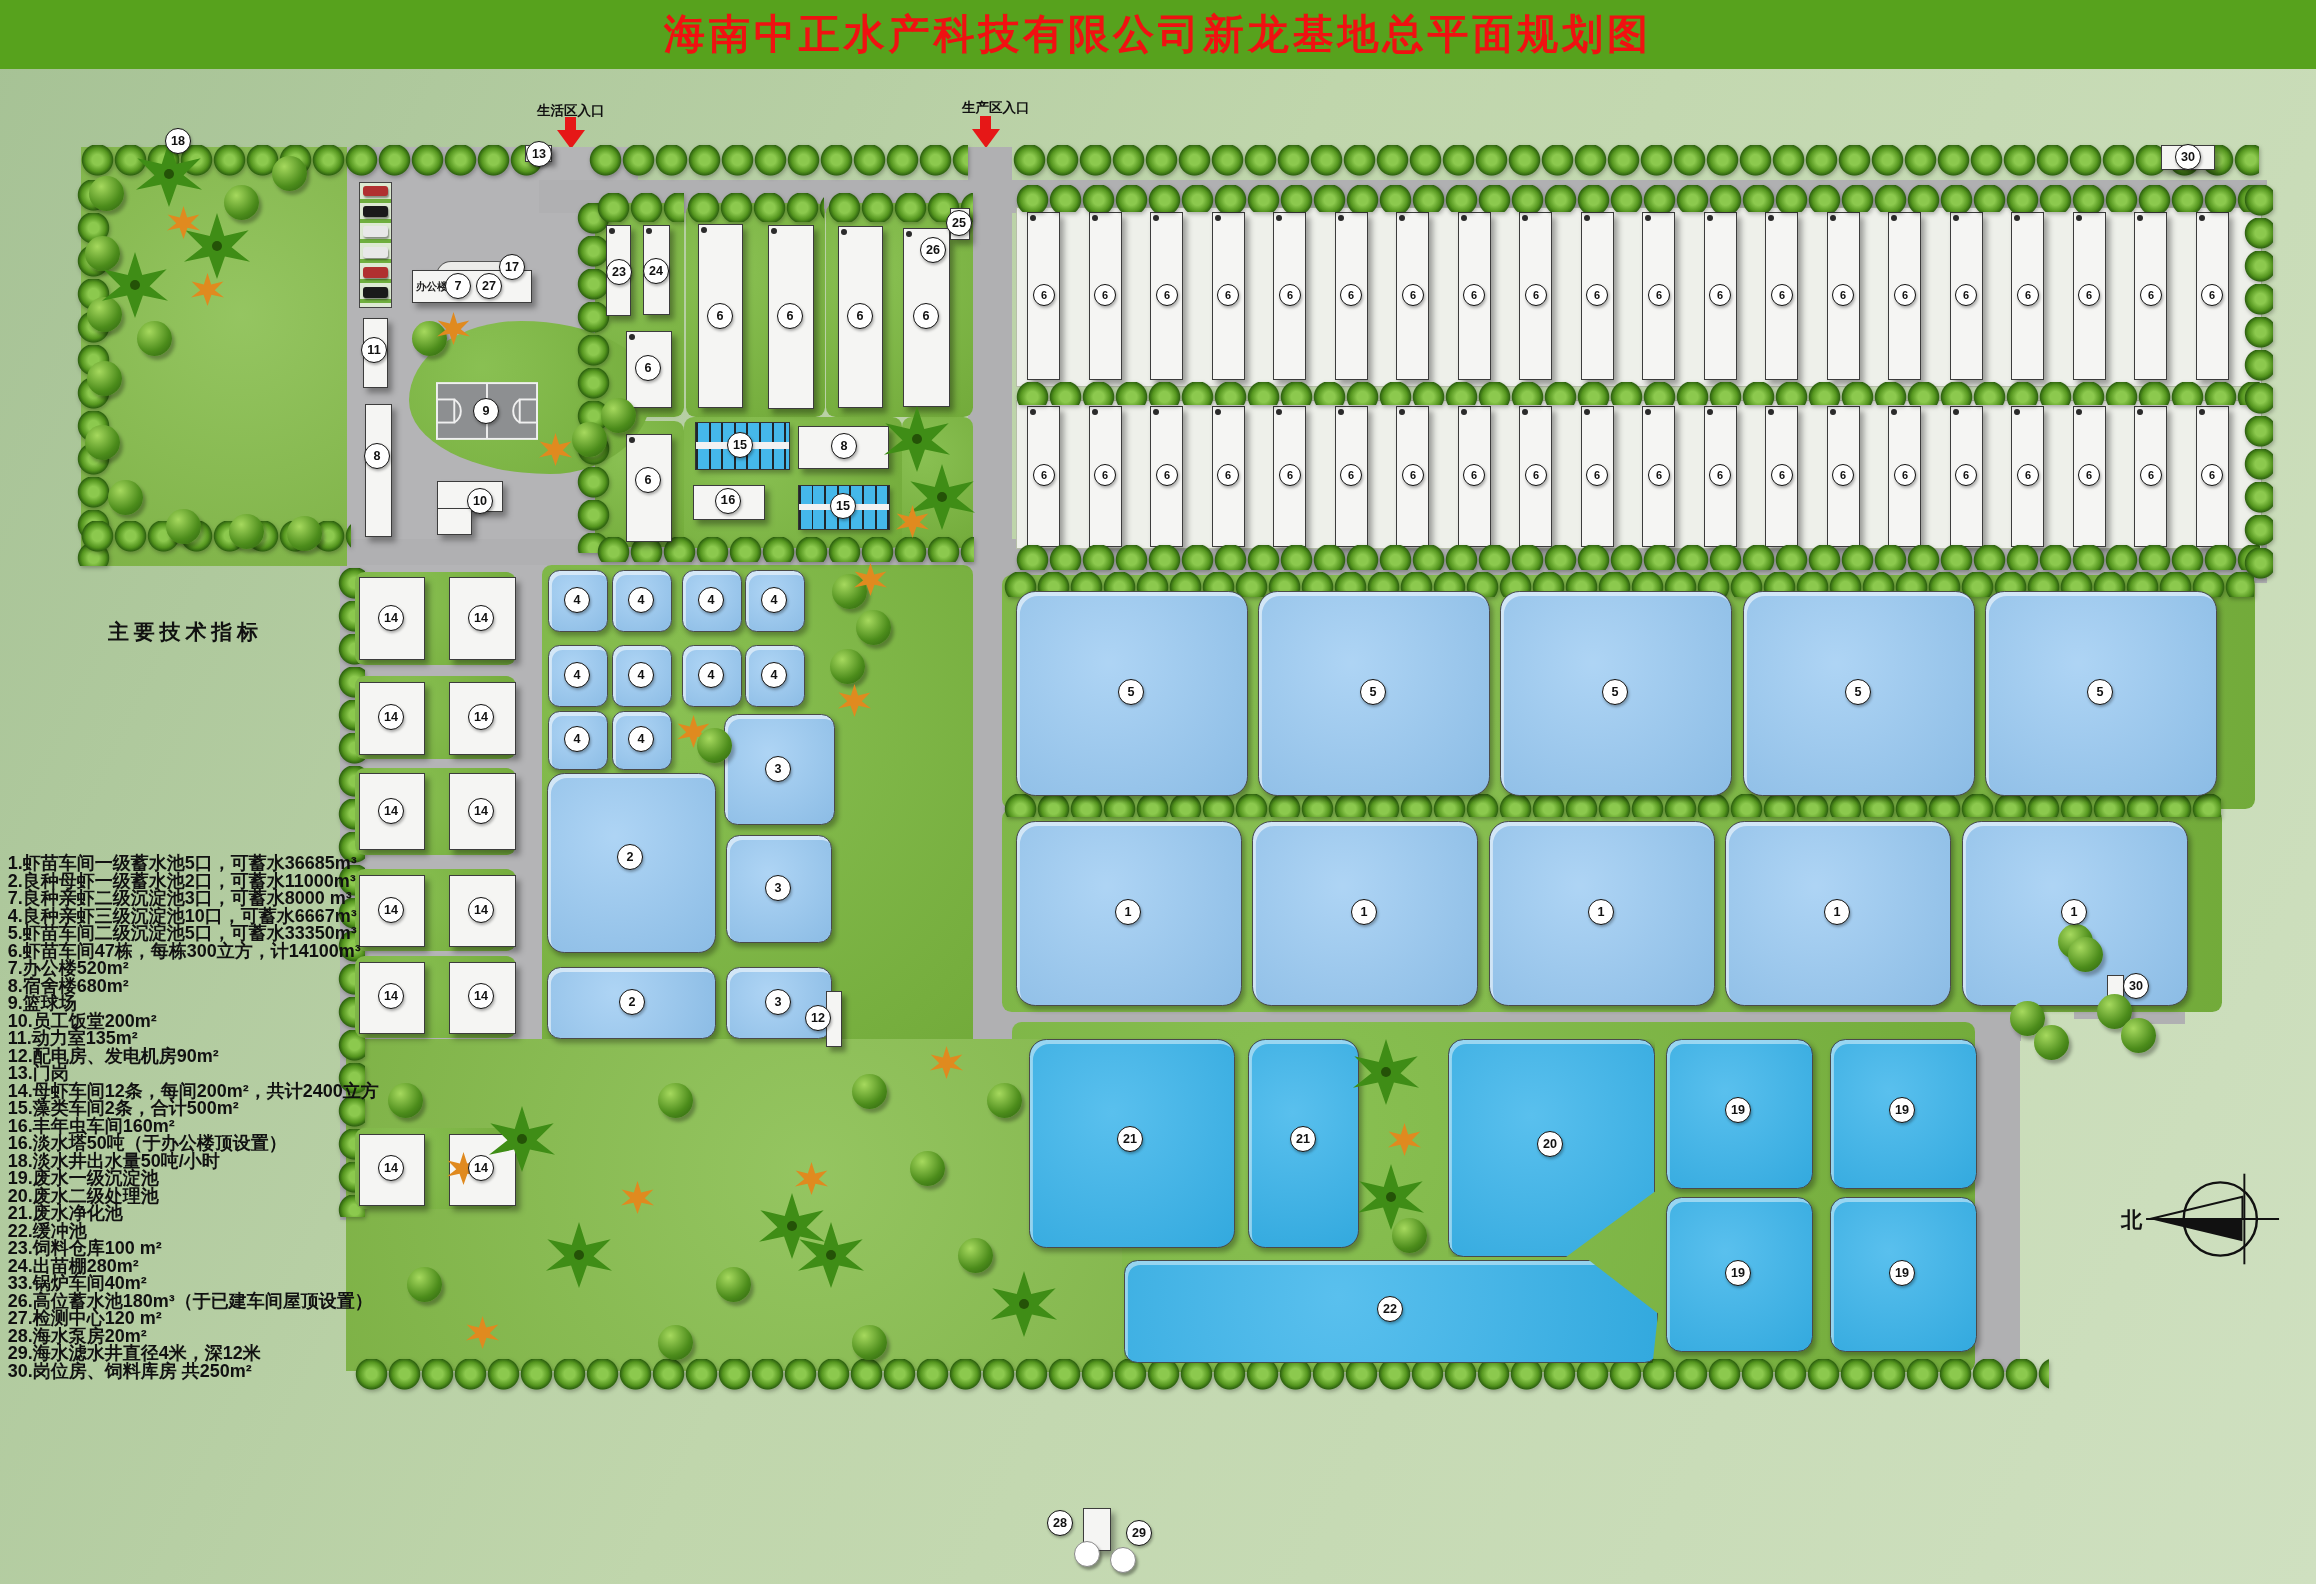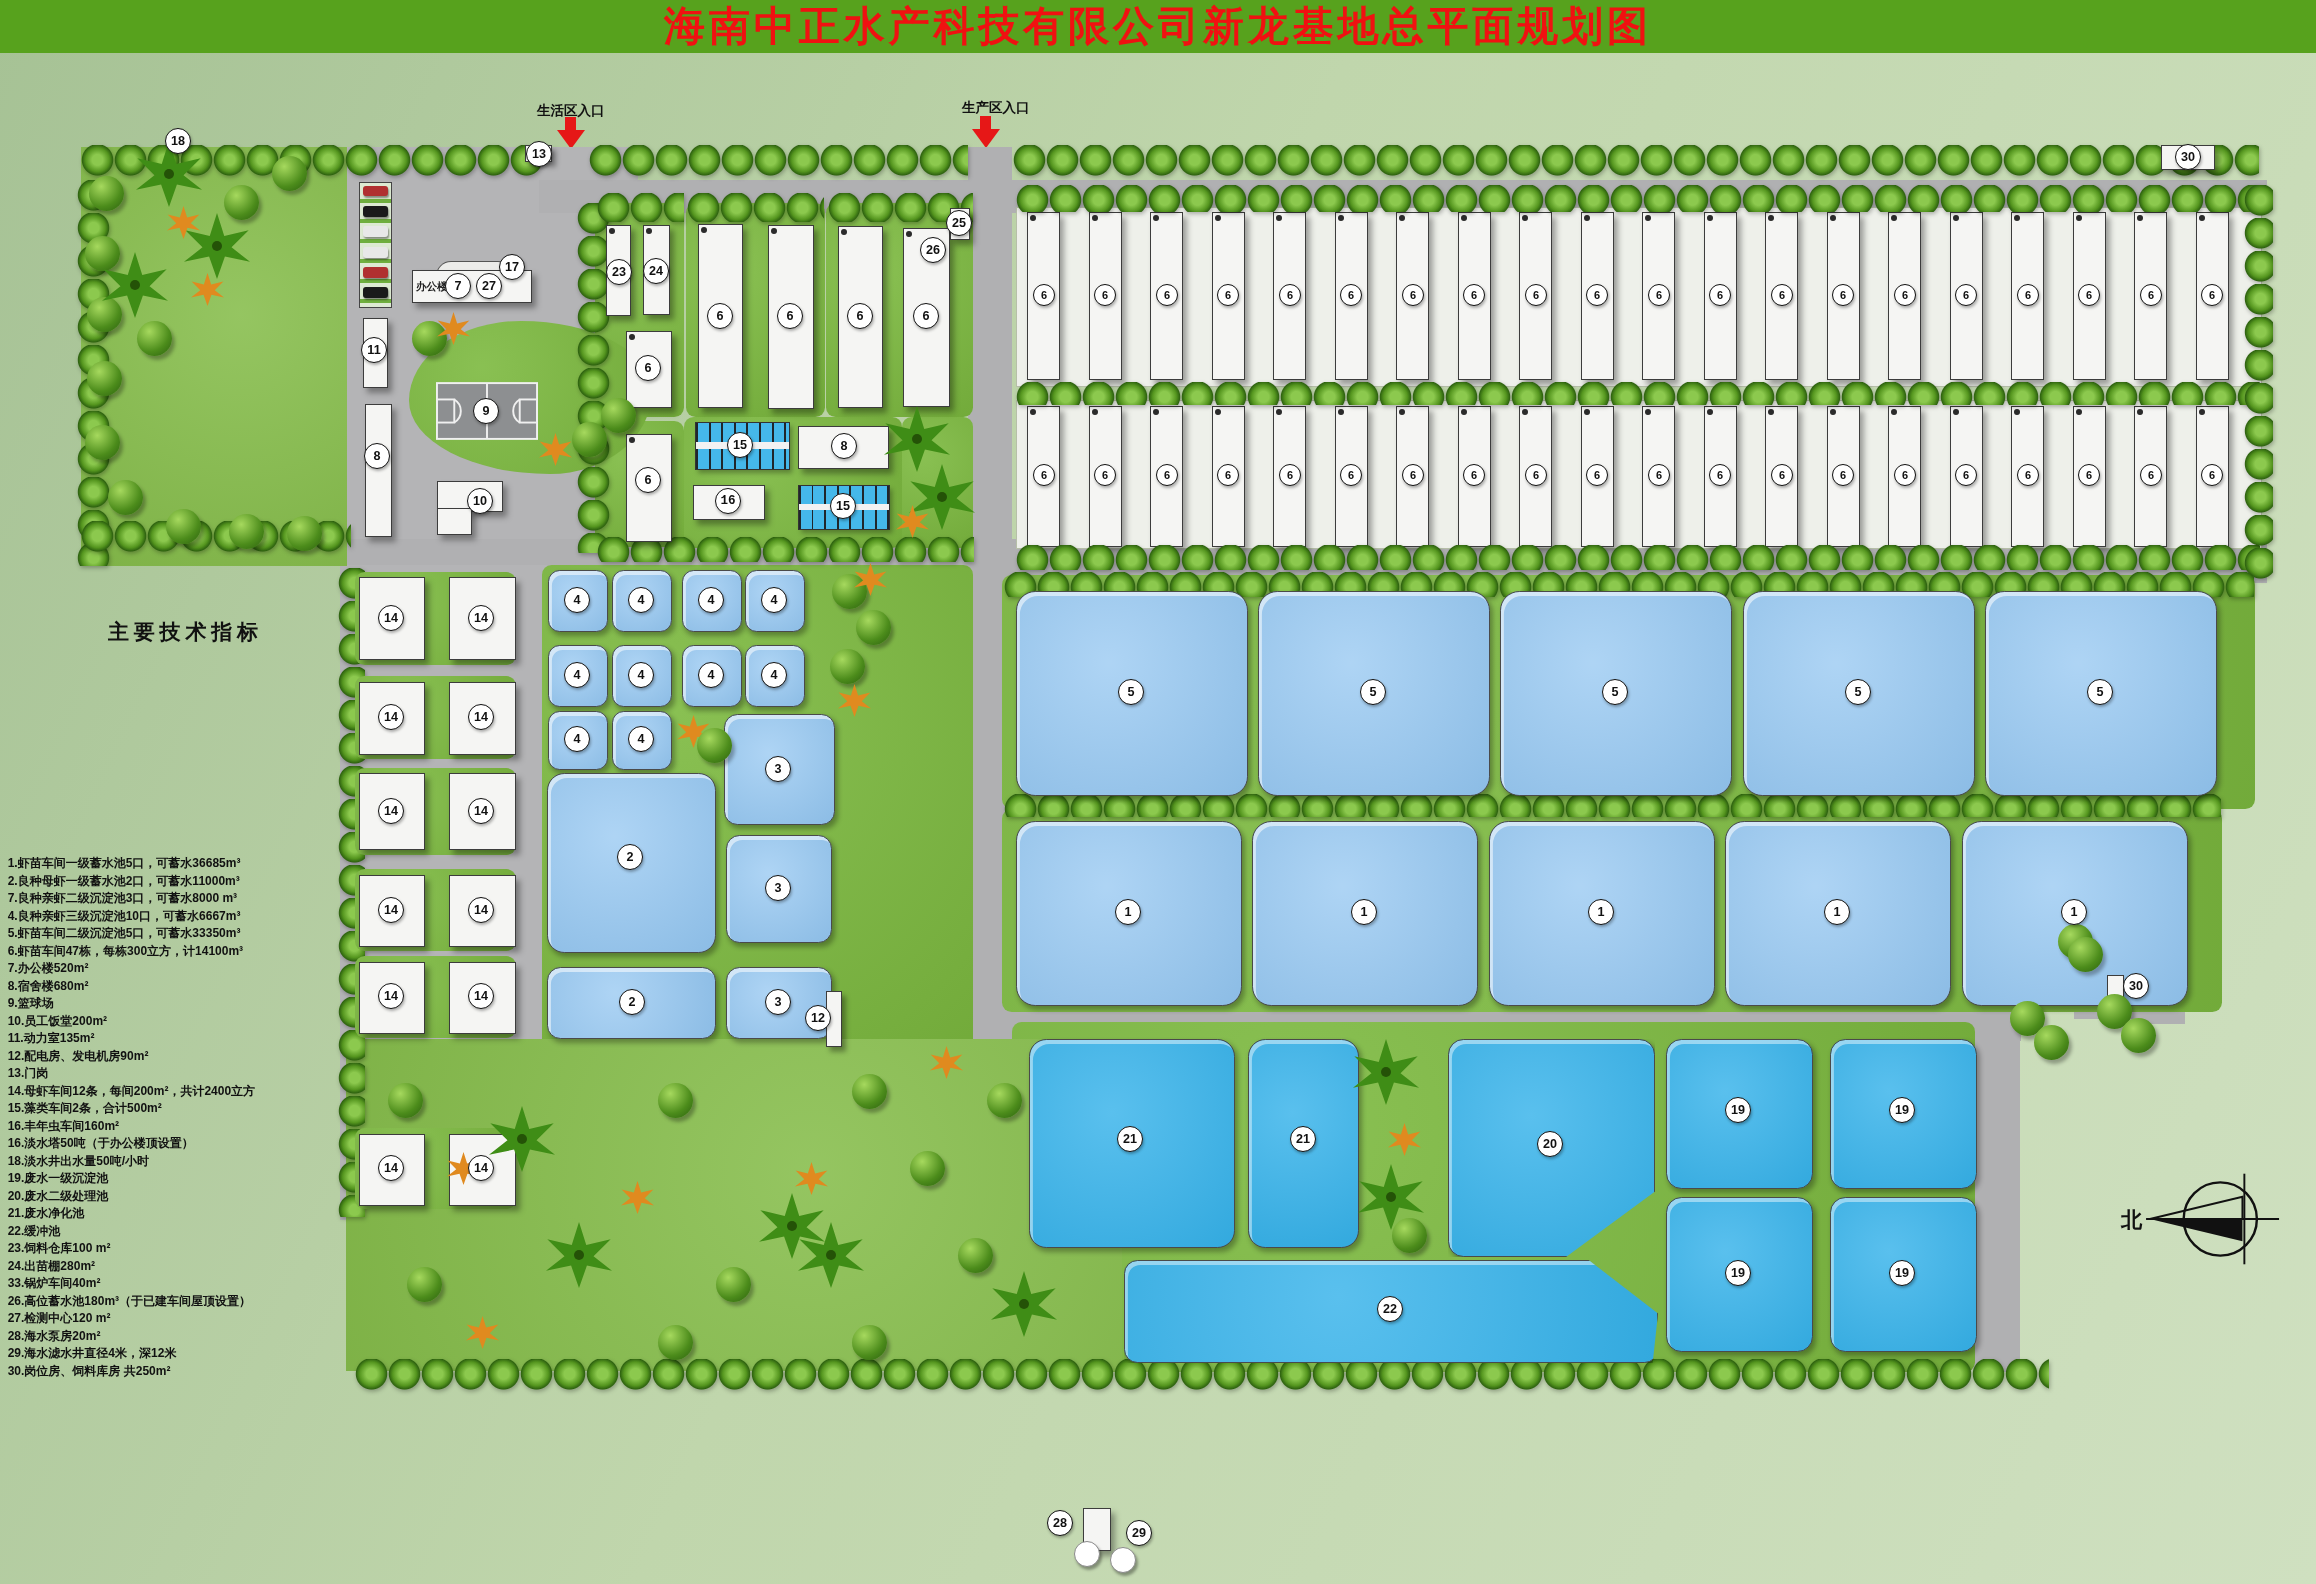--- a/index.html
+++ b/index.html
@@ -1,21 +1,21 @@
 <!DOCTYPE html>
 <html><head>
 <meta charset="utf-8">
 <style>
   html,body{margin:0;padding:0;background:#777;}
   .canvas{position:relative;width:2316px;height:1584px;overflow:hidden;
           font-family:"Liberation Sans",sans-serif;background:linear-gradient(115deg,#a6c295 0%,#c0d6ac 45%,#cfe0c0 100%);
           outline:1.9px solid #24245e;}
   .abs{position:absolute;}
   
-  .titlebar{left:0;top:0;width:2316px;height:53px;background:#57a21d;display:flex;align-items:center;justify-content:center;}
+  .titlebar{left:0;top:0;width:2316px;height:69px;background:#57a21d;display:flex;align-items:center;justify-content:center;}
   .titlebar h1{margin:0;font-size:41px;font-weight:bold;color:#f01111;letter-spacing:3.9px;white-space:nowrap;}
   .highway{left:0;top:53px;width:2316px;height:95px;background:#b6b6b8;border-top:1px solid #8f8f91;}
   .centerline{position:absolute;left:0;top:43px;width:100%;height:2.9px;
       background:repeating-linear-gradient(90deg,#ffffff 0 44px,rgba(255,255,255,0) 44px 85px);}
   .roadname{position:absolute;left:689px;top:25px;font-family:"Liberation Serif",serif;font-size:29px;font-weight:bold;
       color:#1c1c1c;letter-spacing:33px;text-shadow:1px 1px 0 #d8d8d8;white-space:nowrap;}
   .entlabel{position:absolute;font-size:13.5px;font-weight:bold;color:#111;white-space:nowrap;}
   .rarrow{position:absolute;width:29px;}
   .rarrow .stem{margin:0 auto;width:11.6px;height:12.6px;background:#e61717;}
   .rarrow .tri{width:0;height:0;margin:0 auto;border:14.5px solid transparent;border-bottom:0;border-top:19.3px solid #e61717;}
@@ -63,21 +63,21 @@
   .car{position:absolute;width:25px;height:10.6px;border-radius:2.9px;box-shadow:1px 1.9px 1.9px rgba(0,0,0,.4);}
   .blob{border-radius:46% 54% 42% 58% / 52% 46% 54% 48%;}
   
   .mk{position:absolute;width:24px;height:24px;border-radius:50%;background:#fff;border:1.5px solid #111;
       display:flex;align-items:center;justify-content:center;font-size:12.6px;font-weight:bold;color:#111;
       transform:translate(-50%,-50%);box-shadow:1px 1.9px 2.9px rgba(0,0,0,.3);z-index:60;}
   .mk.sm{width:20px;height:20px;font-size:11px;border-width:1.3px;}
   
   .indtitle{position:absolute;left:108px;top:618px;font-size:21px;font-weight:bold;color:#111;letter-spacing:4.8px;}
   .indlines{position:absolute;left:52px;top:660px;font-size:17px;font-weight:bold;color:#111;line-height:20px;white-space:nowrap;}
-  .legend{position:absolute;left:7.7px;top:855px;font-size:12px;font-weight:bold;color:#111;line-height:17.5px;white-space:nowrap;}
+  .legend{position:absolute;left:7.7px;top:855px;font-size:18px;font-weight:bold;color:#111;line-height:17.5px;white-space:nowrap;}
   .officelabel{position:absolute;left:416px;top:280px;font-size:10.6px;font-weight:bold;color:#222;z-index:55;}
   .courtsvg{position:absolute;z-index:30;}
   .pumpc{position:absolute;border-radius:50%;background:#fff;border:1px solid #8a8a8a;box-shadow:1.9px 2.9px 2.9px rgba(0,0,0,.35);}
 </style>
 </head>
 <body>
 
 <div class="canvas">
 
   <div class="abs titlebar">

